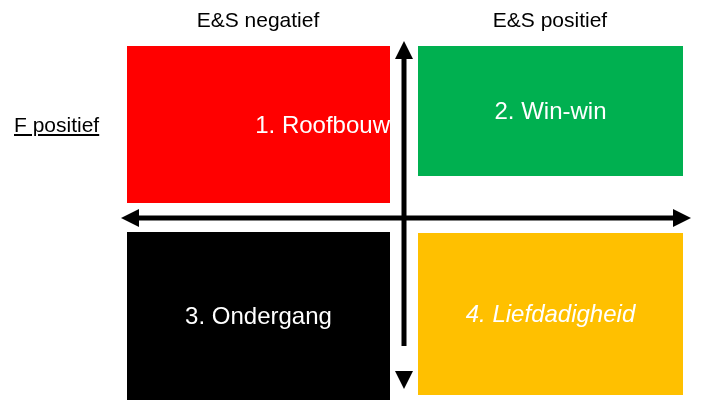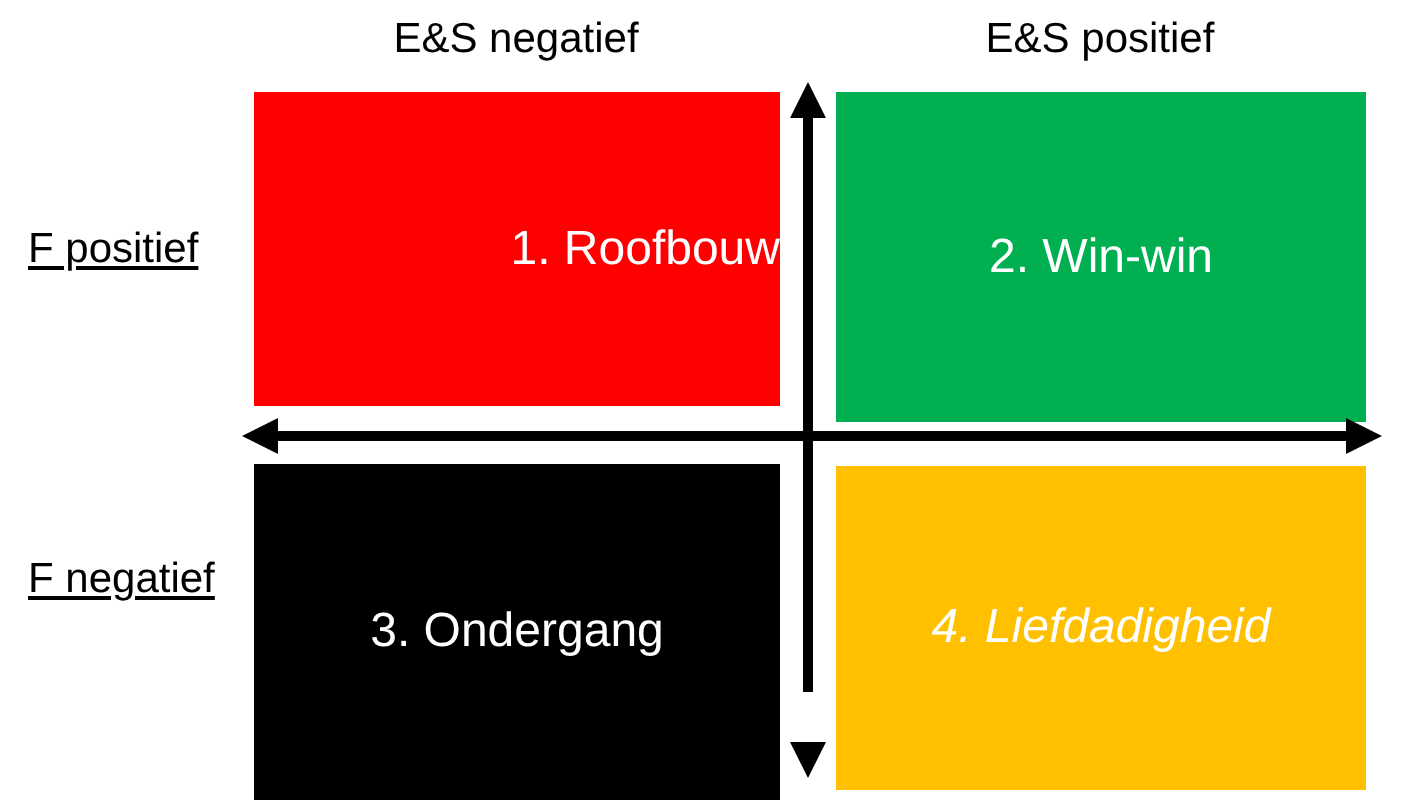--- a/index.html
+++ b/index.html
@@ -41,21 +41,21 @@
   .quadrant {
     position: absolute;
     display: flex;
     align-items: center;
     justify-content: center;
     color: #ffffff;
     font-size: 24px;
     white-space: nowrap;
   }
   #quadrant-1 { left: 127px; top: 46px;  width: 263px; height: 157px; justify-content: flex-end; }
-  #quadrant-2 { left: 418px; top: 46px;  width: 265px; height: 165px; }
+  #quadrant-2 { left: 418px; top: 46px;  width: 265px; height: 130px; }
   #quadrant-3 { left: 127px; top: 232px; width: 263px; height: 168px; }
   #quadrant-4 { left: 418px; top: 233px; width: 265px; height: 162px; font-style: italic; }
   .axes-svg {
     position: absolute;
     left: 0;
     top: 0;
     width: 713px;
     height: 401px;
     pointer-events: none;
   }
@@ -64,21 +64,20 @@
 <body>
 
 <div class="canvas">
 
   <div class="axis-label-top" id="label-es-negatief">E&amp;S negatief</div>
 
   <div class="axis-label-top" id="label-es-positief">E&amp;S positief</div>
 
   <div class="axis-label-side" id="label-f-positief">F positief</div>
 
-  <div class="axis-label-side" id="label-f-negatief">F negatief</div>
 
   <div class="quadrant" id="quadrant-1" style="background: rgb(255, 0, 0); color: rgb(255, 255, 255);">
     <span>1. Roofbouw</span>
   </div>
 
   <div class="quadrant" id="quadrant-2" style="background: rgb(0, 176, 80); color: rgb(255, 255, 255);">
     <span>2. Win-win</span>
   </div>
 
   <div class="quadrant" id="quadrant-3" style="background: rgb(0, 0, 0); color: rgb(255, 255, 255);">

